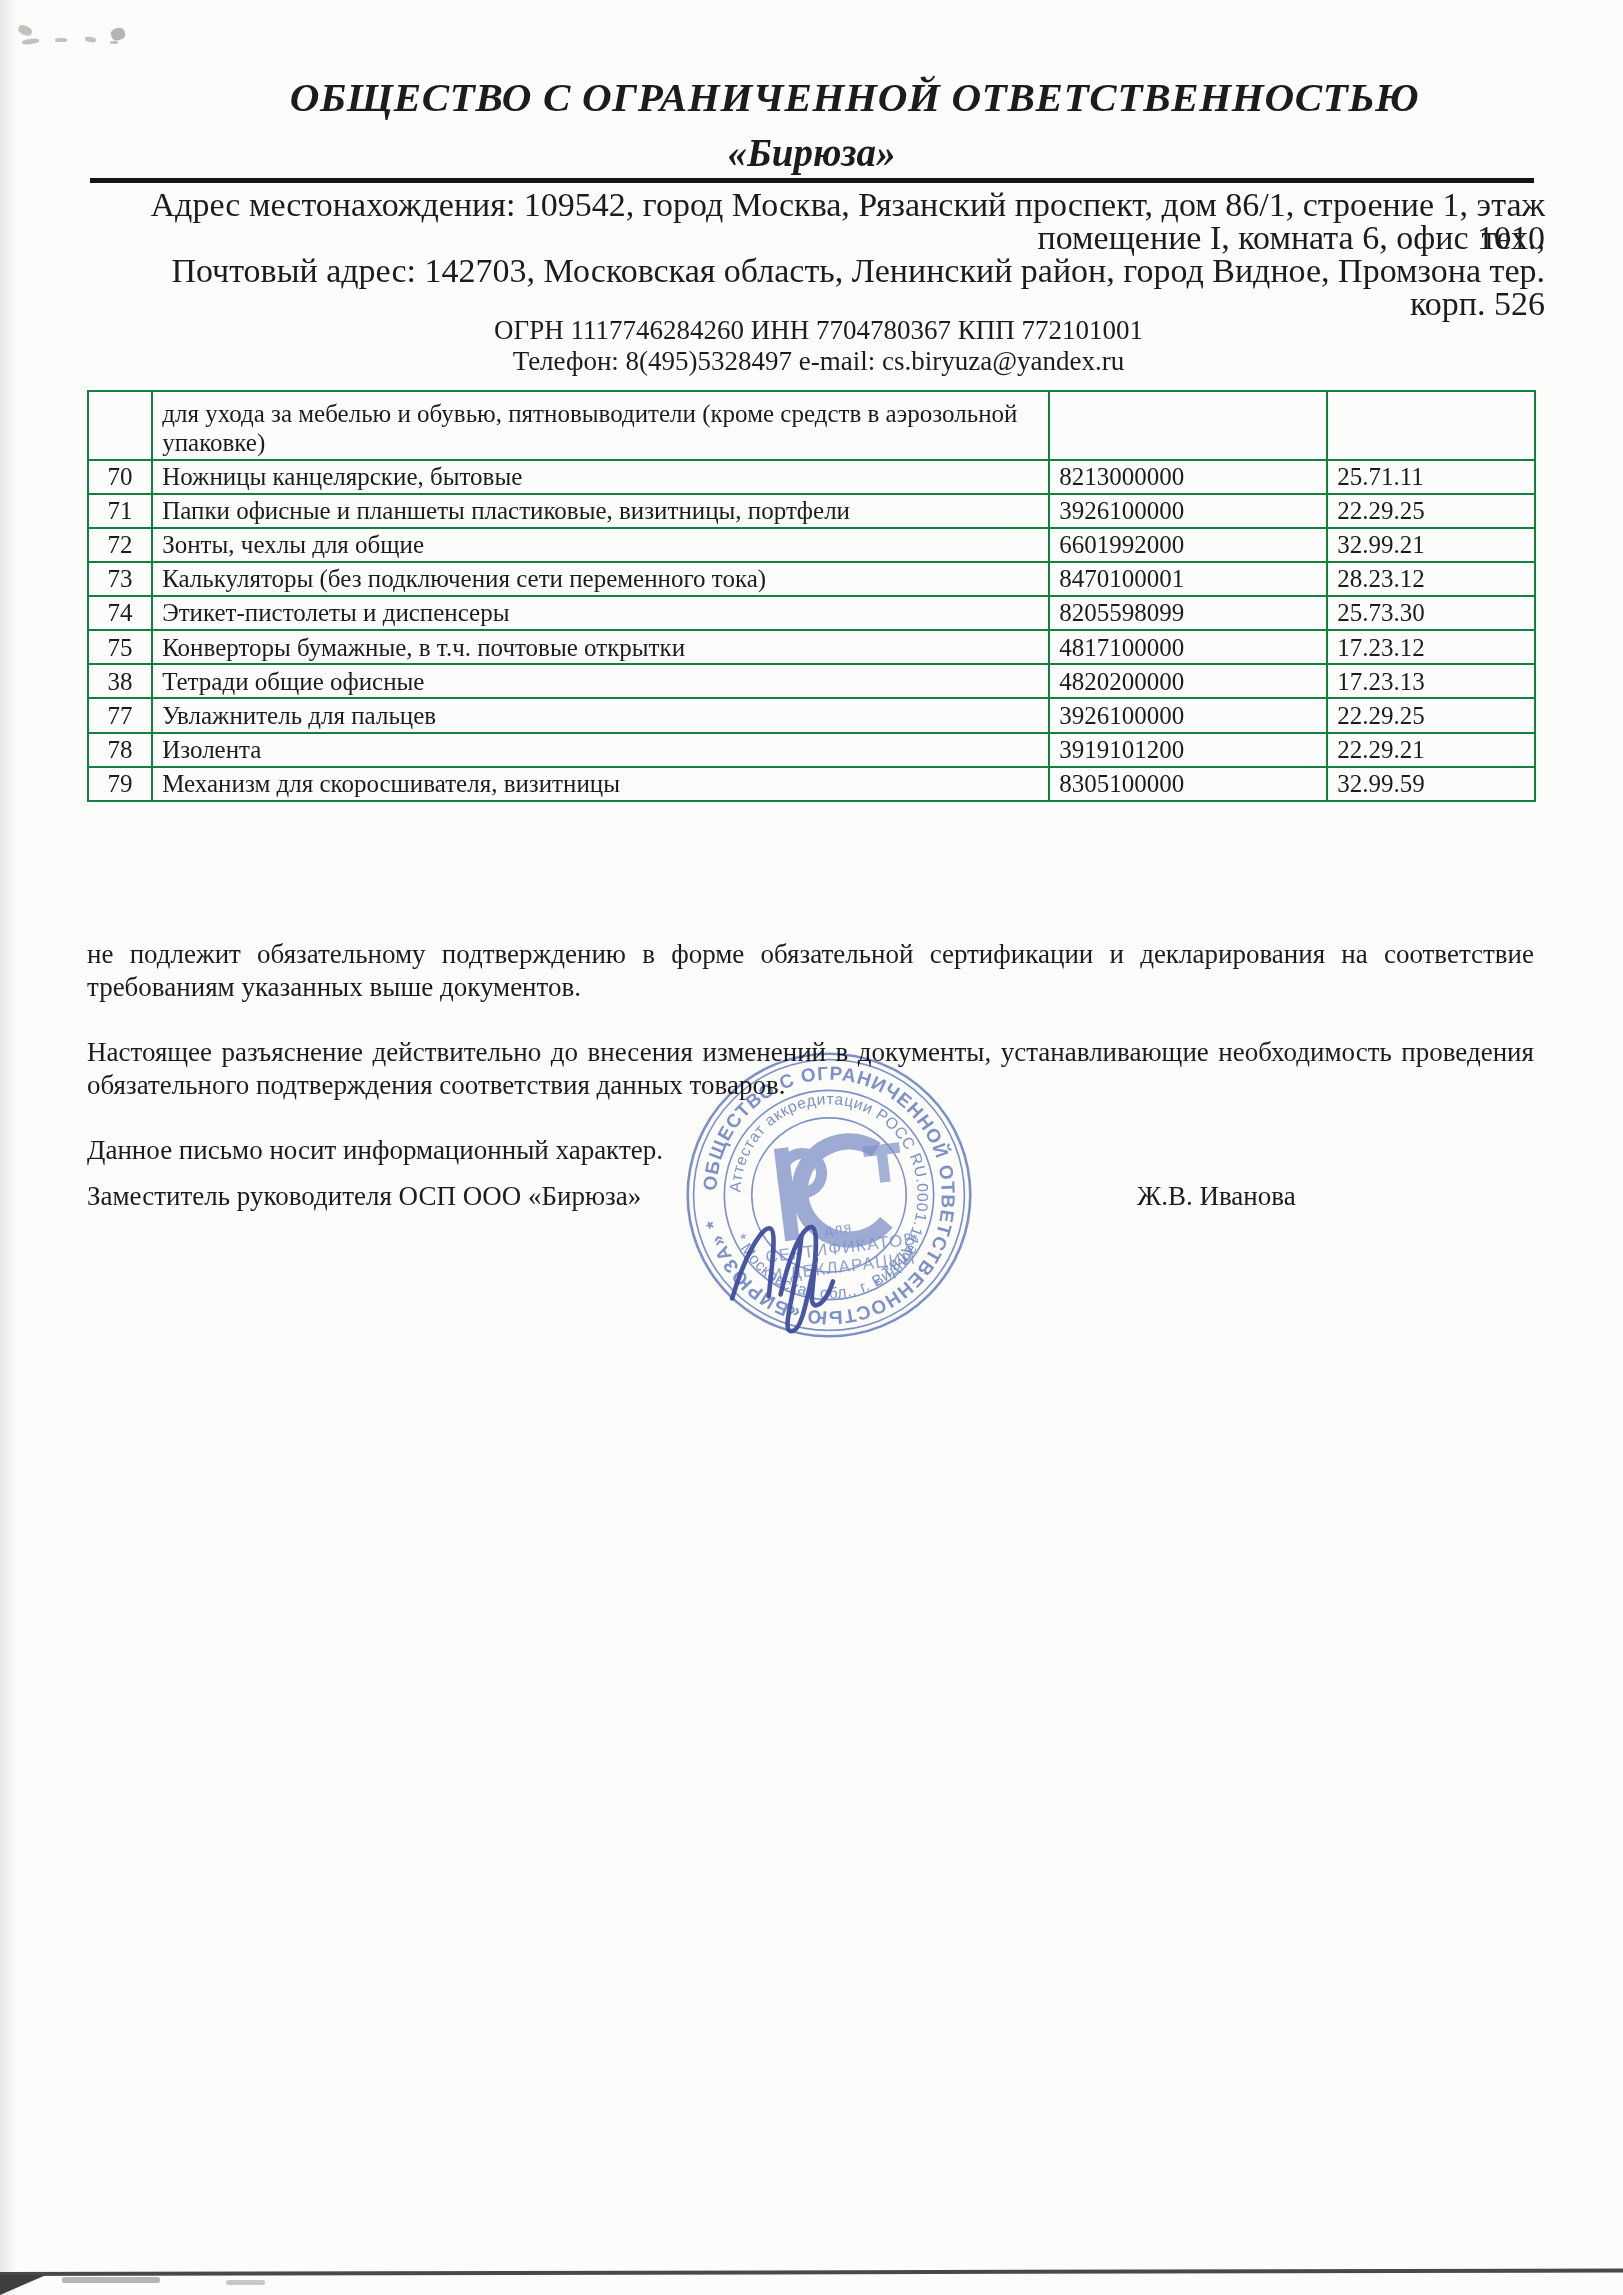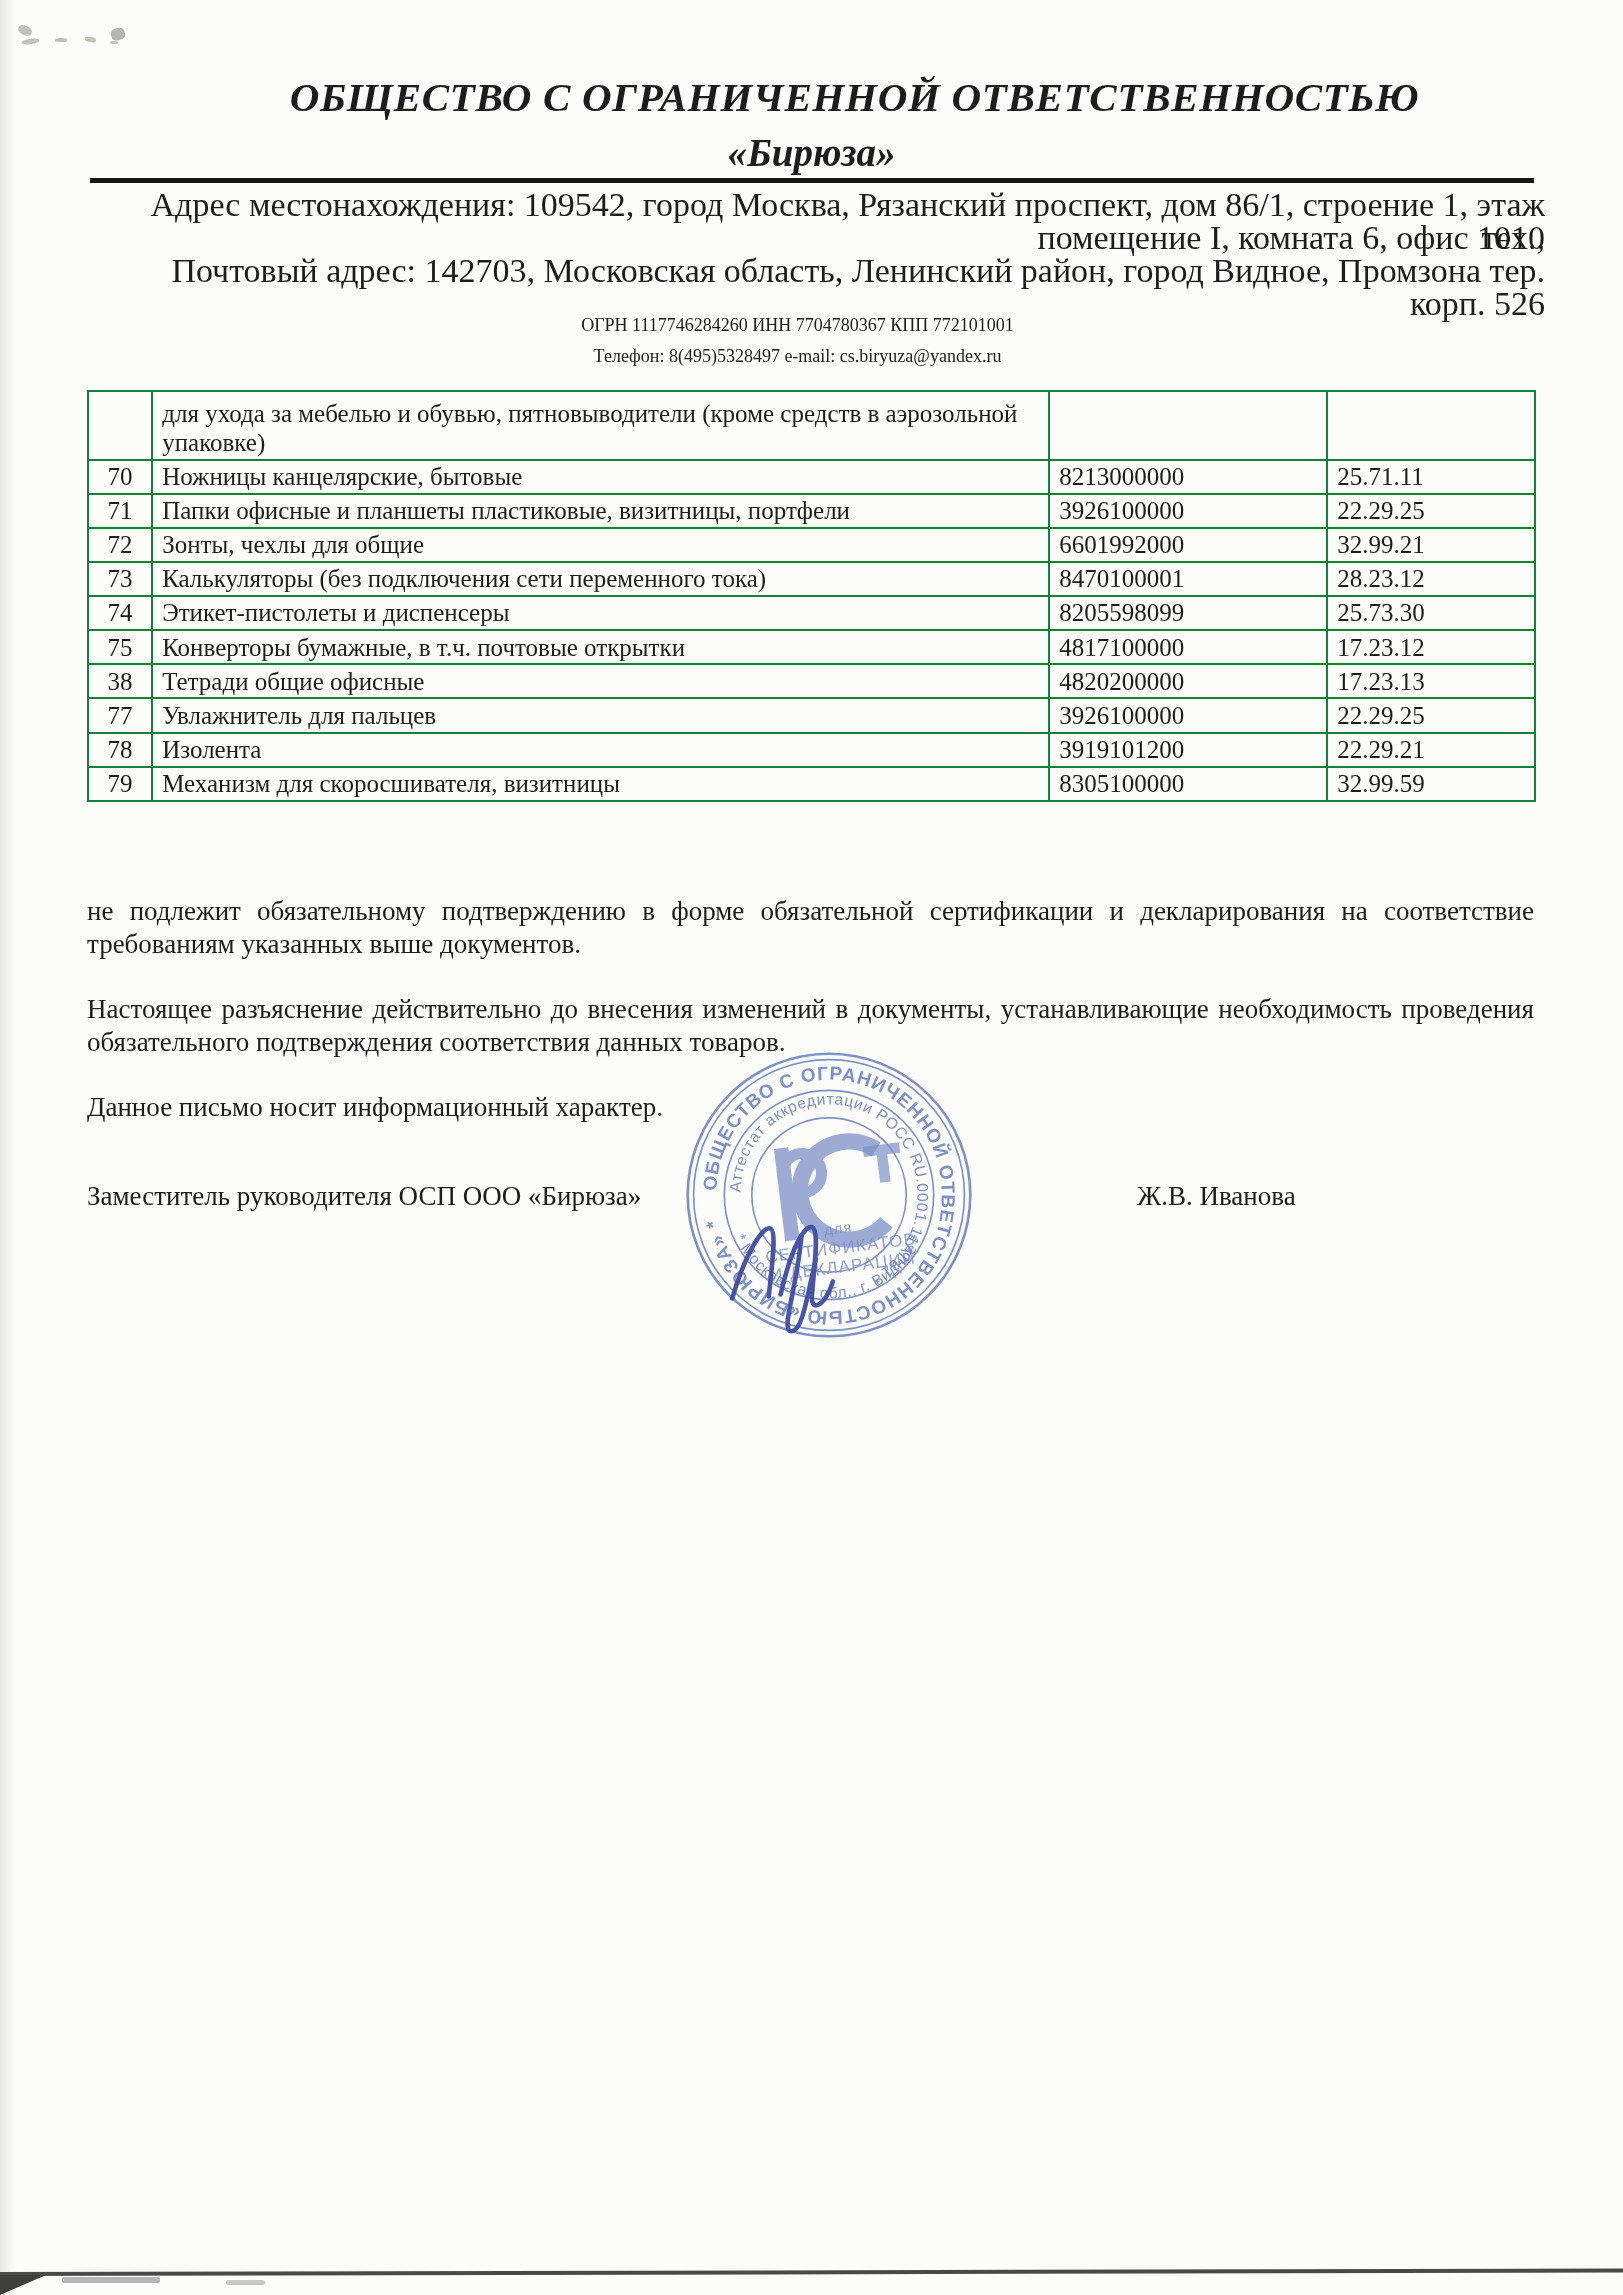--- a/index.html
+++ b/index.html
@@ -25,35 +25,35 @@
   .smudge{position:absolute;background:#8f8f8d;border-radius:40%;opacity:.55;}
 
   .title1{position:absolute;left:0;top:73px;width:100%;text-align:center;
     font-size:41px;font-weight:700;font-style:italic;letter-spacing:0.7px;margin-left:43px;}
   .title2{position:absolute;left:0;top:130px;width:100%;text-align:center;
     font-size:39px;font-weight:700;font-style:italic;}
   .rule{position:absolute;left:90px;top:178px;width:1444px;height:4.6px;background:var(--rule);}
 
   .addr{position:absolute;left:98px;width:1447px;text-align:right;font-size:34px;line-height:33px;}
   .addr1{top:188px;} .addr2{top:221px;} .addr3{top:254px;}
-  .reg{position:absolute;left:74px;width:1447px;text-align:center;font-size:18px;}
+  .reg{position:absolute;left:95px;width:1447px;text-align:center;font-size:27px;}
   .reg1{top:315px;} .reg2{top:346px;}
 
   table.goods{
     position:absolute;left:87px;top:390px;width:1447px;
     border-collapse:collapse;table-layout:fixed;
     font-size:25px;line-height:1.18;
   }
   table.goods td{border:2px solid #15803d;padding:1.3px 9.2px;vertical-align:middle;overflow:hidden;}
   table.goods tr.cont td{vertical-align:top;padding-top:6.5px;}
   td.c-num{text-align:center;padding:1.3px 2.6px;}
   td.c-tnved{padding-left:15.7px;}
   td.c-okpd{padding-left:13px;}
 
-  .para{position:absolute;left:87px;width:1447px;font-size:27px;line-height:33px;}
+  .para{position:absolute;left:87px;width:1447px;font-size:27px;line-height:33px;margin-top:43px;}
   .just{text-align:justify;}
   .p1{top:895px;} .p2{top:993px;} .p3{top:1091px;}
 
   .sigrow{position:absolute;left:87px;top:1181px;width:1447px;font-size:27px;}
   .sig-name{position:absolute;left:1025px;top:0;margin-left:25px;}
 
   .stamp-wrap{position:absolute;left:672px;top:1038px;width:314px;height:314px;
     mix-blend-mode:multiply;opacity:.9;}
   .stamp-wrap svg{display:block;}
   .stamp-ring-text{font-family:"Liberation Sans", sans-serif;fill:var(--stamp);}

